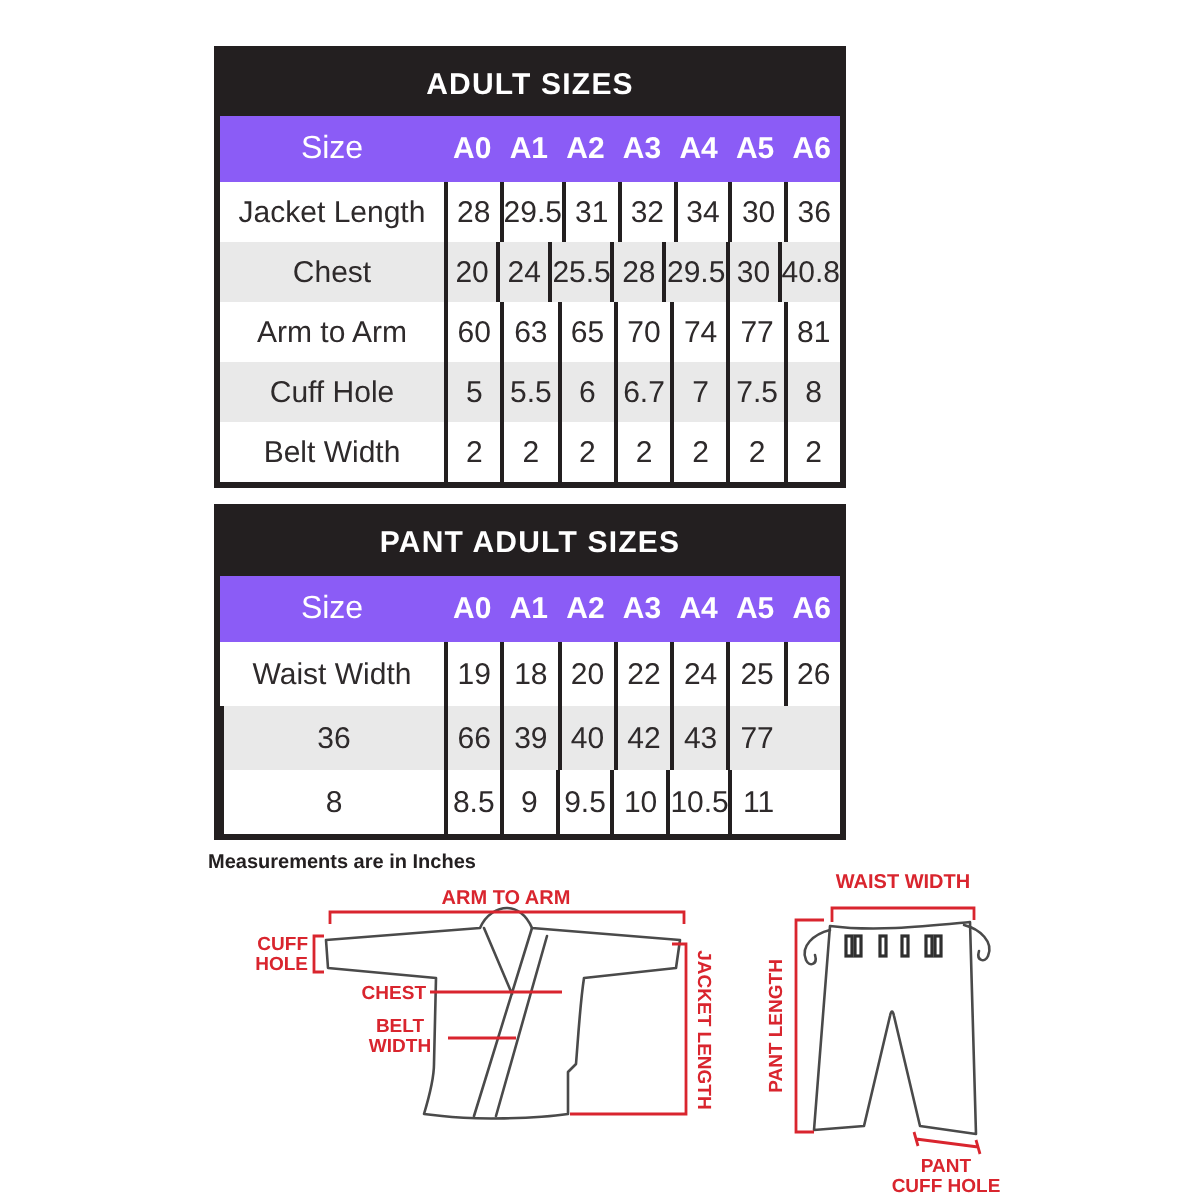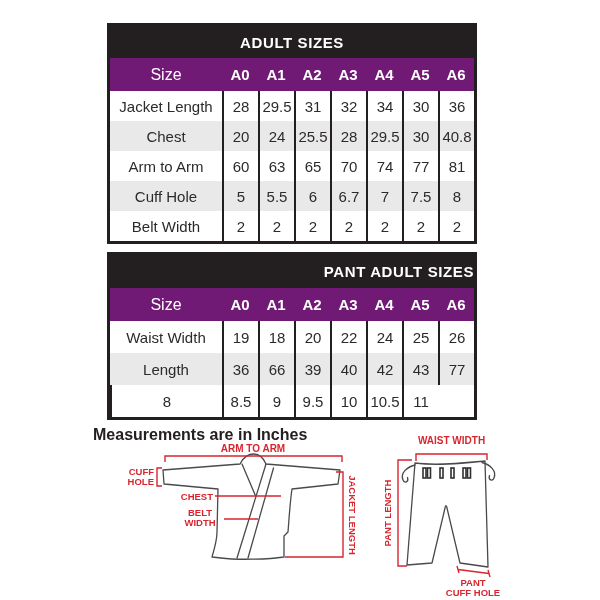--- a/index.html
+++ b/index.html
@@ -1,37 +1,37 @@
 <!DOCTYPE html>
 <html><head>
 <meta charset="utf-8">
 <style>
   html,body{margin:0;padding:0;background:#fff;}
   body{font-family:"Liberation Sans", sans-serif; -webkit-font-smoothing:antialiased;}
   .screen{position:relative;width:600px;height:600px;background:#ffffff;overflow:hidden;}
 
   
-  .size-table{position:absolute;left:107px;width:370px;border:3px solid #231f20;box-sizing:border-box;background:#fff;}
+  .size-table{position:absolute;left:107px;width:316px;border:3px solid #231f20;box-sizing:border-box;background:#fff;}
   .t1{top:23px;}
   .t2{top:252px;}
   .title-band{background:#231f20;color:#fff;text-align:center;font-weight:bold;font-size:15px;letter-spacing:.6px;height:32px;line-height:33px;}
-  .t2 .title-band{height:33px;line-height:34px;text-align:right;}
+  .t2 .title-band{height:33px;line-height:34px;}
   .row{display:grid;grid-template-columns:112px repeat(7,1fr);}
   .cell{display:flex;align-items:center;justify-content:center;box-sizing:border-box;color:#2e2a2b;font-size:15px;}
-  .size-row{background:#701a75;height:33px;}
+  .size-row{background:#8b5cf6;height:33px;}
   .size-row .cell{color:#fff;}
   .size-row .size-cell{font-size:16px;font-weight:normal;}
   .size-row .header-col{font-weight:bold;}
   .t1 .data-row{height:30px;}
   .t2 .data-row{height:32px;}
   .data-row.alt{background:#e9e9e9;}
   .data-row .col-cell{border-left:2px solid #231f20;}
 
   
-  .note{position:absolute;left:93px;top:426px;font-size:16px;font-weight:bold;color:#242021;}
+  .note{position:absolute;left:104px;top:426px;font-size:10px;font-weight:bold;color:#242021;}
 
   
   .jacket-svg{position:absolute;left:100px;top:440px;}
   .pants-svg{position:absolute;left:368px;top:430px;}
   .outline{fill:#ffffff;stroke:#4a4a4a;stroke-width:1.3;stroke-linejoin:round;}
   .seam{fill:none;stroke:#4a4a4a;stroke-width:1.3;stroke-linejoin:round;stroke-linecap:round;}
   .red-line{fill:none;stroke:#d9252e;stroke-width:1.4;}
   .red-label{font-family:"Liberation Sans",sans-serif;font-weight:bold;font-size:9.5px;fill:#d9252e;}
   .red-label.big{font-size:10px;}
   .slot{fill:none;stroke:#2f2f2f;stroke-width:1.6;}
@@ -124,21 +124,20 @@
           <div class="cell label-cell">Waist Width</div>
           <div class="cell col-cell">19</div>
           <div class="cell col-cell">18</div>
           <div class="cell col-cell">20</div>
           <div class="cell col-cell">22</div>
           <div class="cell col-cell">24</div>
           <div class="cell col-cell">25</div>
           <div class="cell col-cell">26</div>
         </div>
         <div class="row data-row alt">
-          <div class="cell label-cell">Length</div>
           <div class="cell col-cell">36</div>
           <div class="cell col-cell">66</div>
           <div class="cell col-cell">39</div>
           <div class="cell col-cell">40</div>
           <div class="cell col-cell">42</div>
           <div class="cell col-cell">43</div>
           <div class="cell col-cell">77</div>
         </div>
         <div class="row data-row">
           <div class="cell col-cell">8</div>

